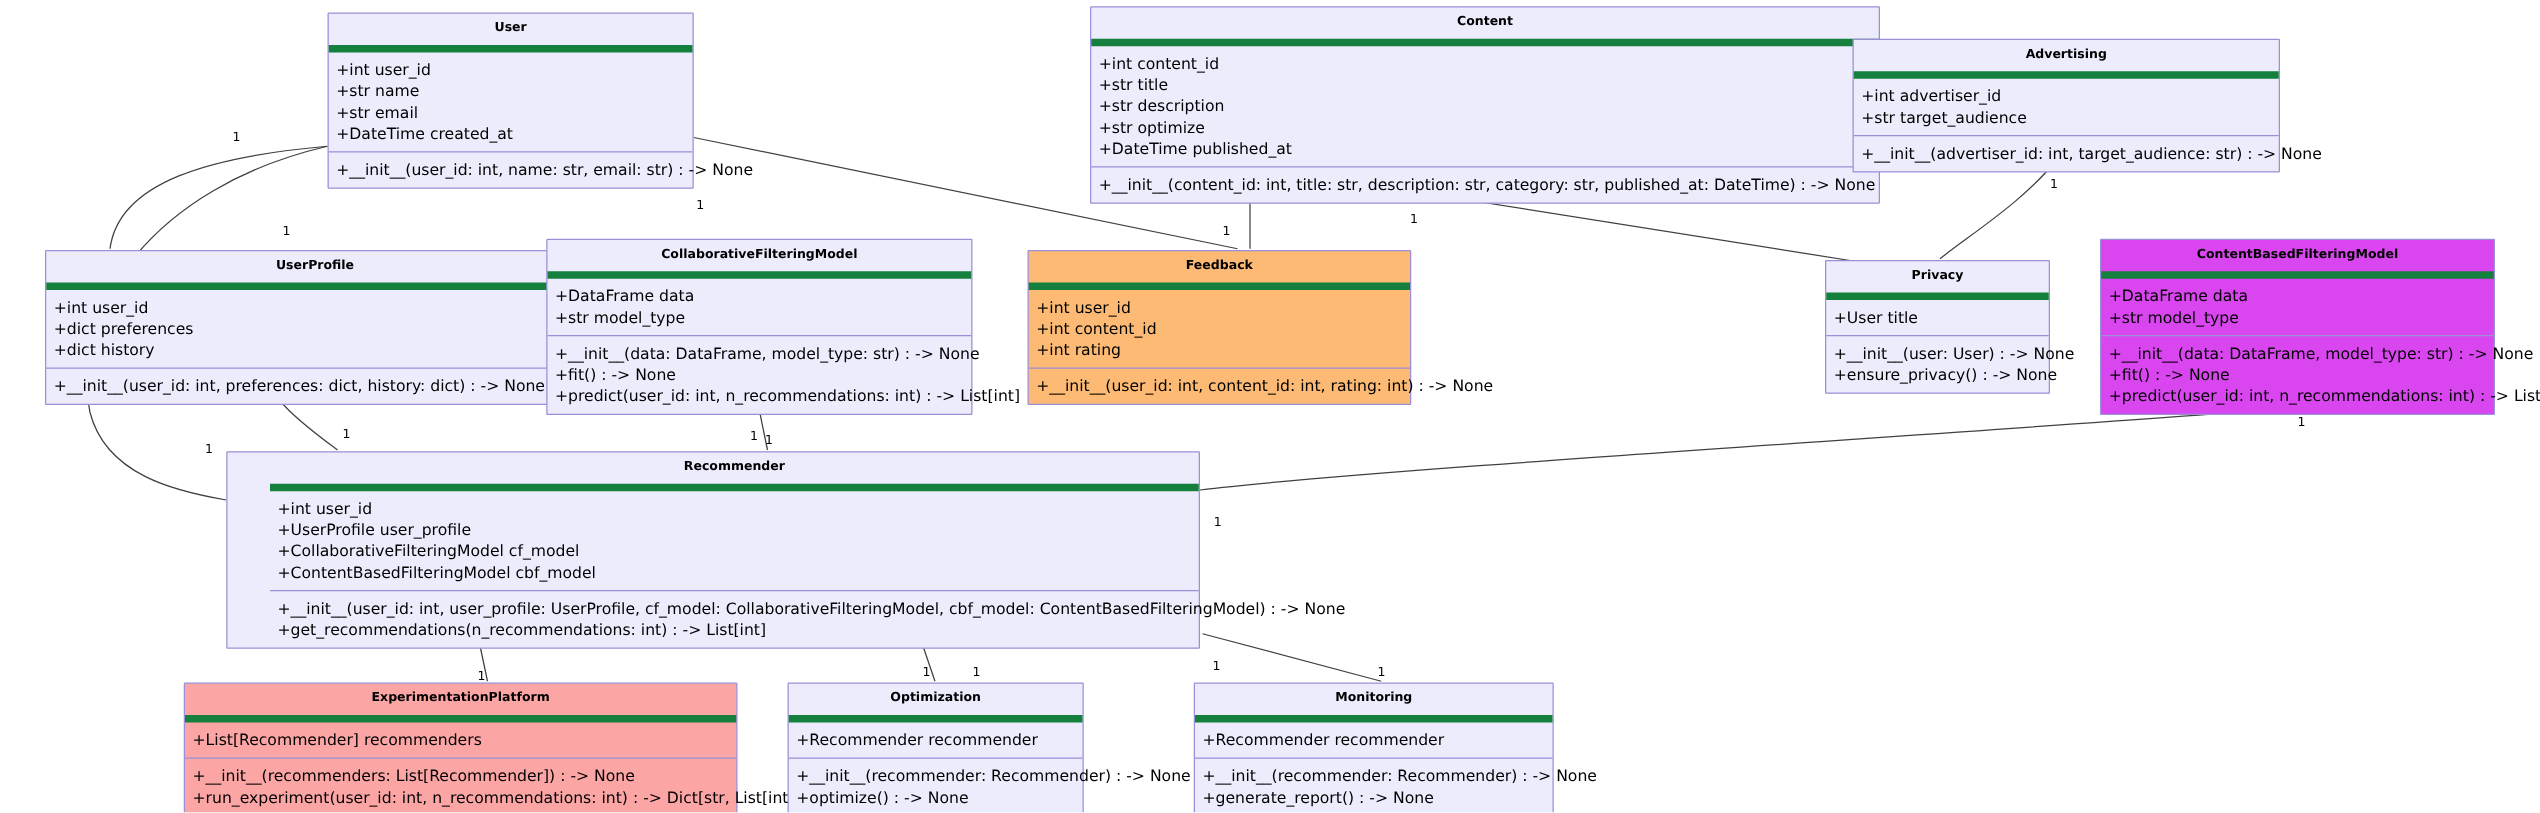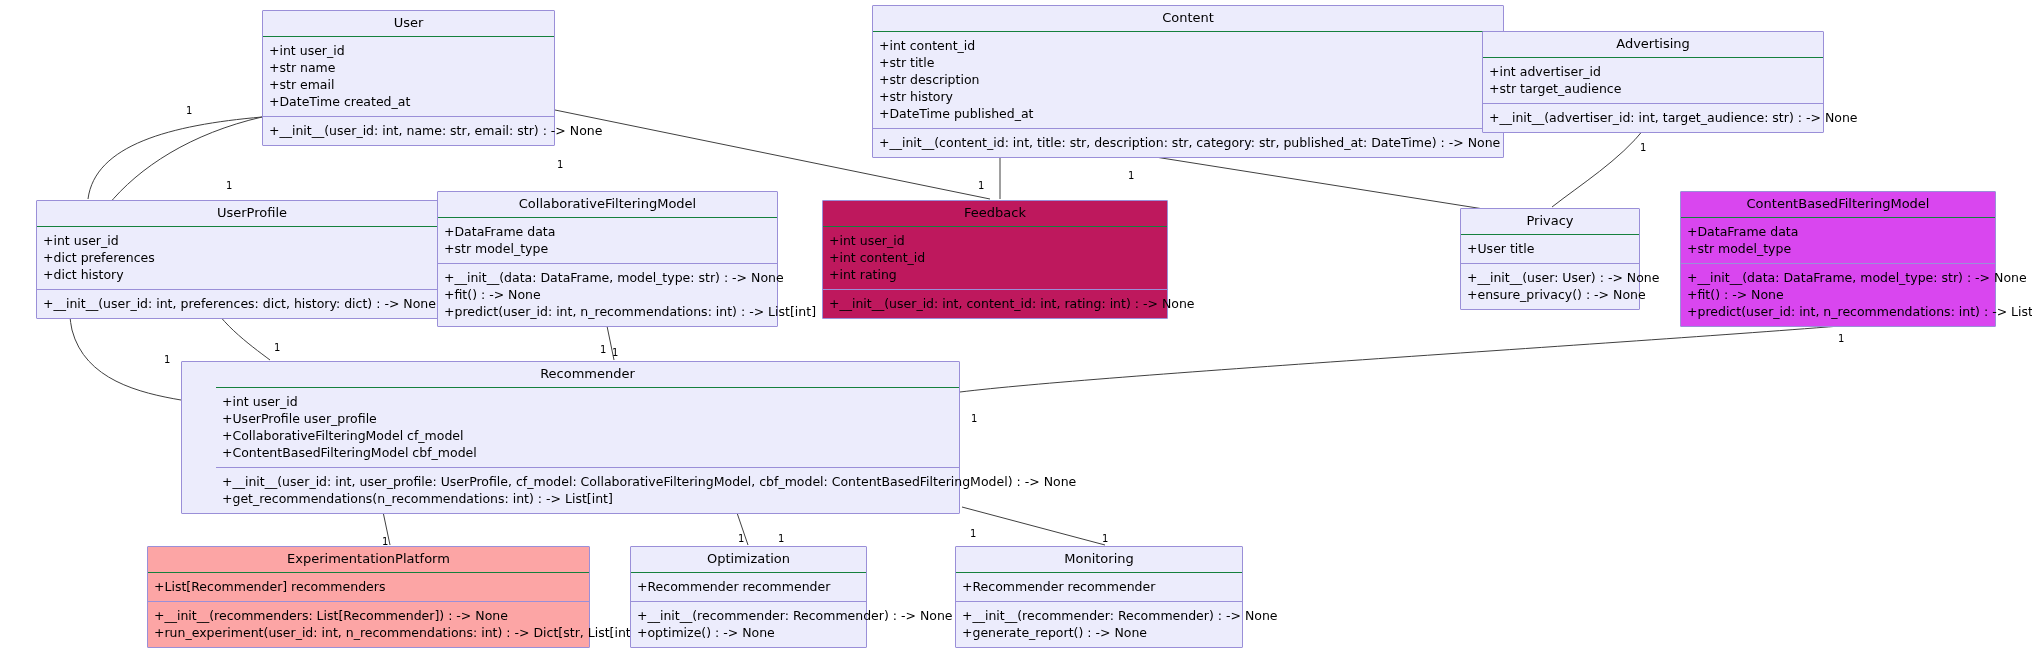--- a/index.html
+++ b/index.html
@@ -25,25 +25,25 @@
   }
   .umlclass {
     position: absolute;
     box-sizing: border-box;
     border: 1px solid #9a8fd8;
     background: #ececfc;
     border-radius: 1px;
   }
   .uml-title {
     text-align: center;
-    font-weight: normal;
-    font-size: 13px;
+    font-weight: bold;
+    font-size: 10px;
     color: #000000;
     padding: 5px 6px 6px 6px;
-    border-bottom: 1px solid #15803d;
+    border-bottom: 6px solid #15803d;
     line-height: 14px;
     white-space: nowrap;
   }
   .uml-attrs {
     border-bottom: 1px solid #9a8fd8;
     padding: 5px 0 6px 0;
   }
   .uml-methods {
     padding: 5px 0 6px 0;
   }
@@ -92,21 +92,21 @@
         <div class="uml-methods">
           <div class="uml-row">+__init__(user_id: int, name: str, email: str) : -&gt; None</div>
         </div>
       </div>
       <div class="umlclass" style="left: 872px; top: 5px; width: 632px; background: rgb(236, 236, 252); border-color: rgb(154, 143, 216);">
         <div class="uml-title">Content</div>
         <div class="uml-attrs">
           <div class="uml-row">+int content_id</div>
           <div class="uml-row">+str title</div>
           <div class="uml-row">+str description</div>
-          <div class="uml-row">+str history</div>
+          <div class="uml-row">+str optimize</div>
           <div class="uml-row">+DateTime published_at</div>
         </div>
         <div class="uml-methods">
           <div class="uml-row">+__init__(content_id: int, title: str, description: str, category: str, published_at: DateTime) : -&gt; None</div>
         </div>
       </div>
       <div class="umlclass" style="left: 1482px; top: 31px; width: 342px; background: rgb(236, 236, 252); border-color: rgb(154, 143, 216);">
         <div class="uml-title">Advertising</div>
         <div class="uml-attrs">
           <div class="uml-row">+int advertiser_id</div>
@@ -132,21 +132,21 @@
         <div class="uml-attrs">
           <div class="uml-row">+DataFrame data</div>
           <div class="uml-row">+str model_type</div>
         </div>
         <div class="uml-methods">
           <div class="uml-row">+__init__(data: DataFrame, model_type: str) : -&gt; None</div>
           <div class="uml-row">+fit() : -&gt; None</div>
           <div class="uml-row">+predict(user_id: int, n_recommendations: int) : -&gt; List[int]</div>
         </div>
       </div>
-      <div class="umlclass" style="left: 822px; top: 200px; width: 346px; background: #be185d; border-color: rgb(154, 143, 216);">
+      <div class="umlclass" style="left: 822px; top: 200px; width: 307px; background: #fdba74; border-color: rgb(154, 143, 216);">
         <div class="uml-title">Feedback</div>
         <div class="uml-attrs">
           <div class="uml-row">+int user_id</div>
           <div class="uml-row">+int content_id</div>
           <div class="uml-row">+int rating</div>
         </div>
         <div class="uml-methods">
           <div class="uml-row">+__init__(user_id: int, content_id: int, rating: int) : -&gt; None</div>
         </div>
       </div>

